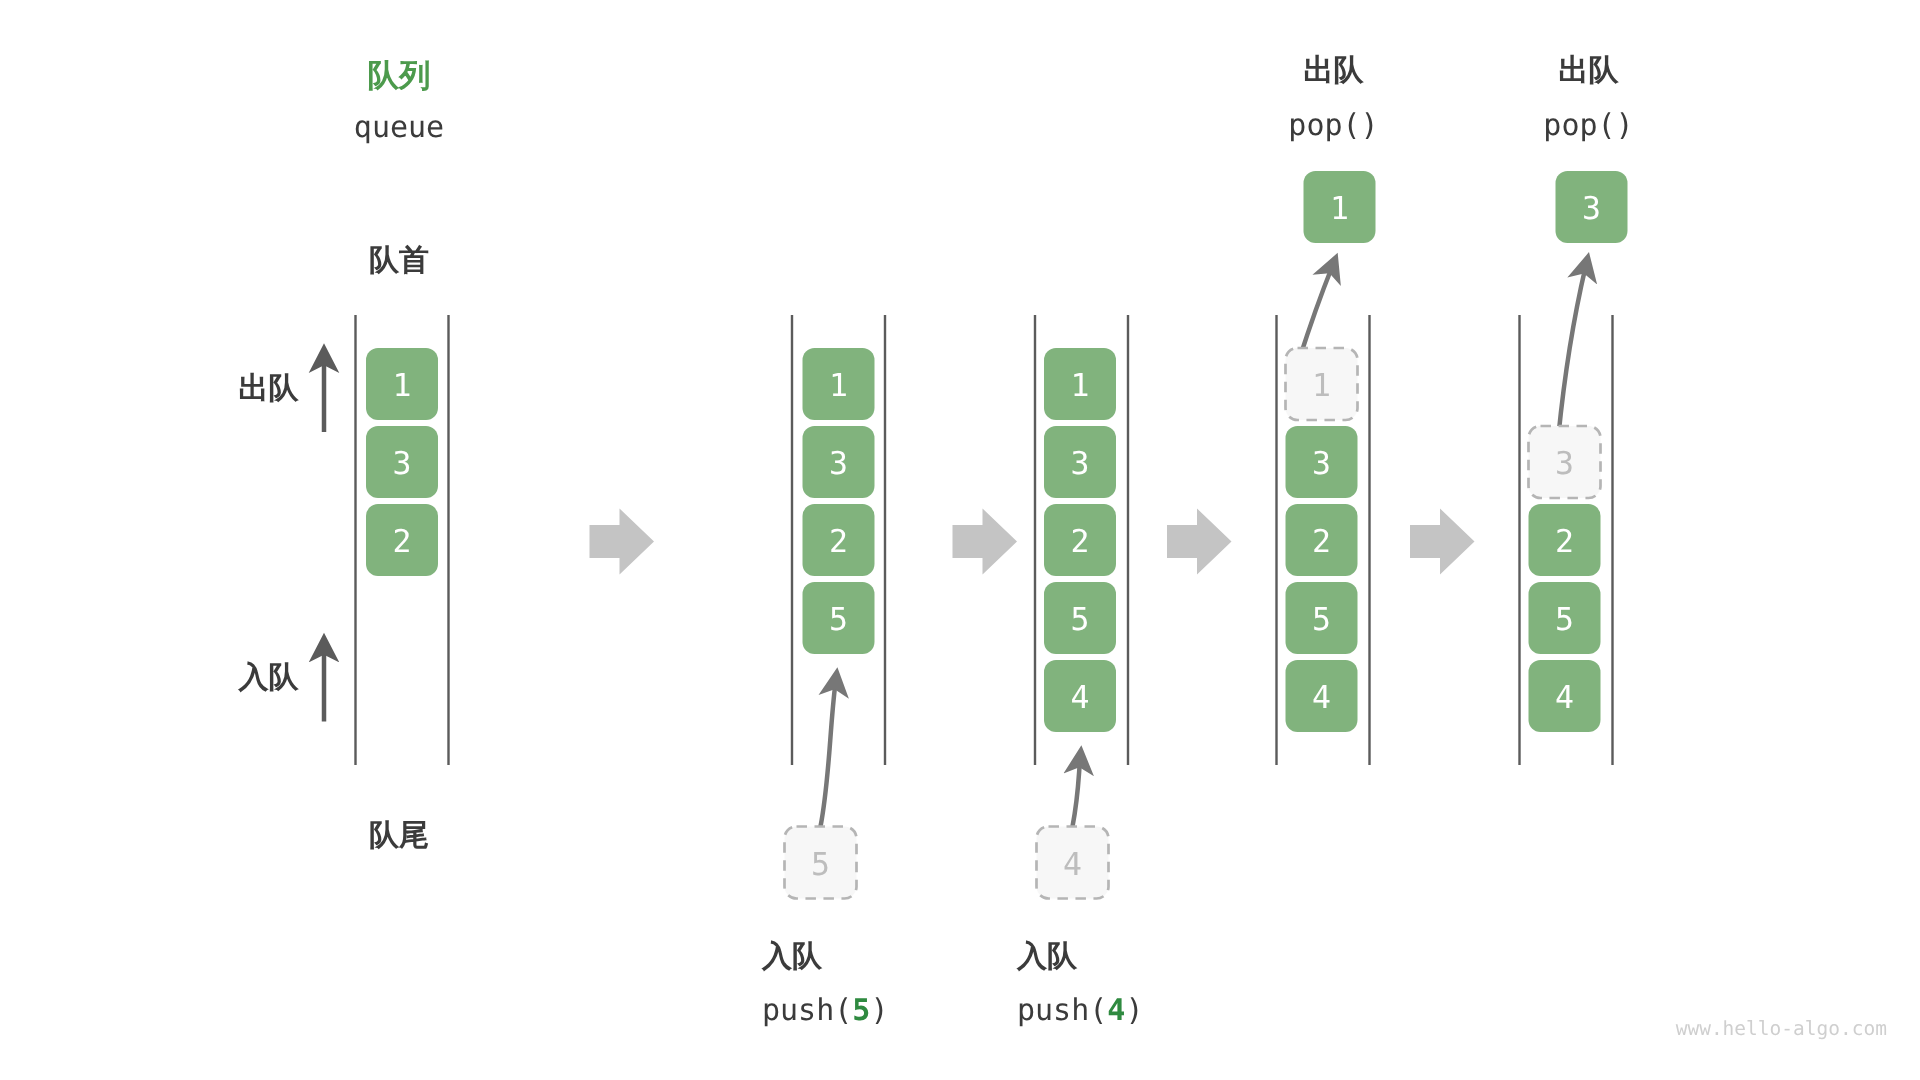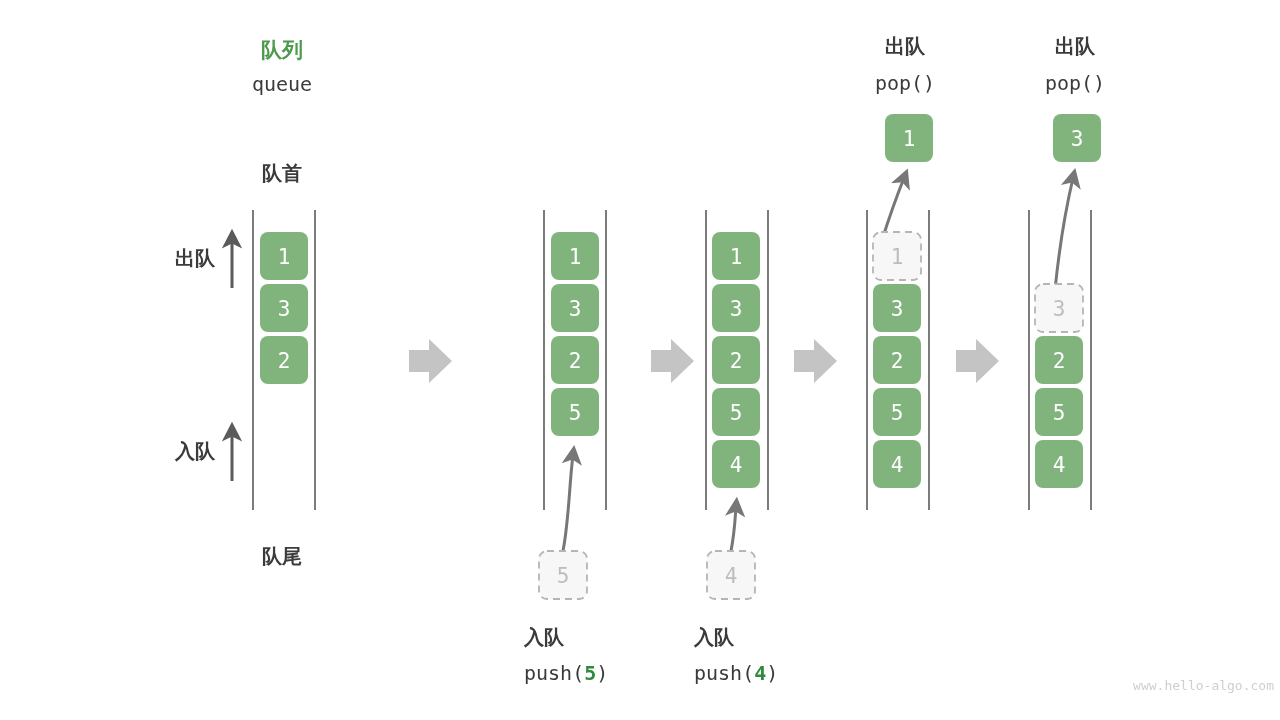--- a/index.html
+++ b/index.html
@@ -10,21 +10,20 @@
   body {
     width: 1280px;
     height: 720px;
     font-family: "Liberation Sans", sans-serif;
     overflow: hidden;
   }
   #stage {
     position: relative;
     width: 1092px;
     height: 720px;
-    margin-left: 16px;
   }
   svg.diagram {
     display: block;
     width: 1280px;
     height: 720px;
   }
   .cjk-bold {
     font-family: "DejaVu Sans", "Liberation Sans", sans-serif;
     font-weight: 700;
     font-size: 20px;

